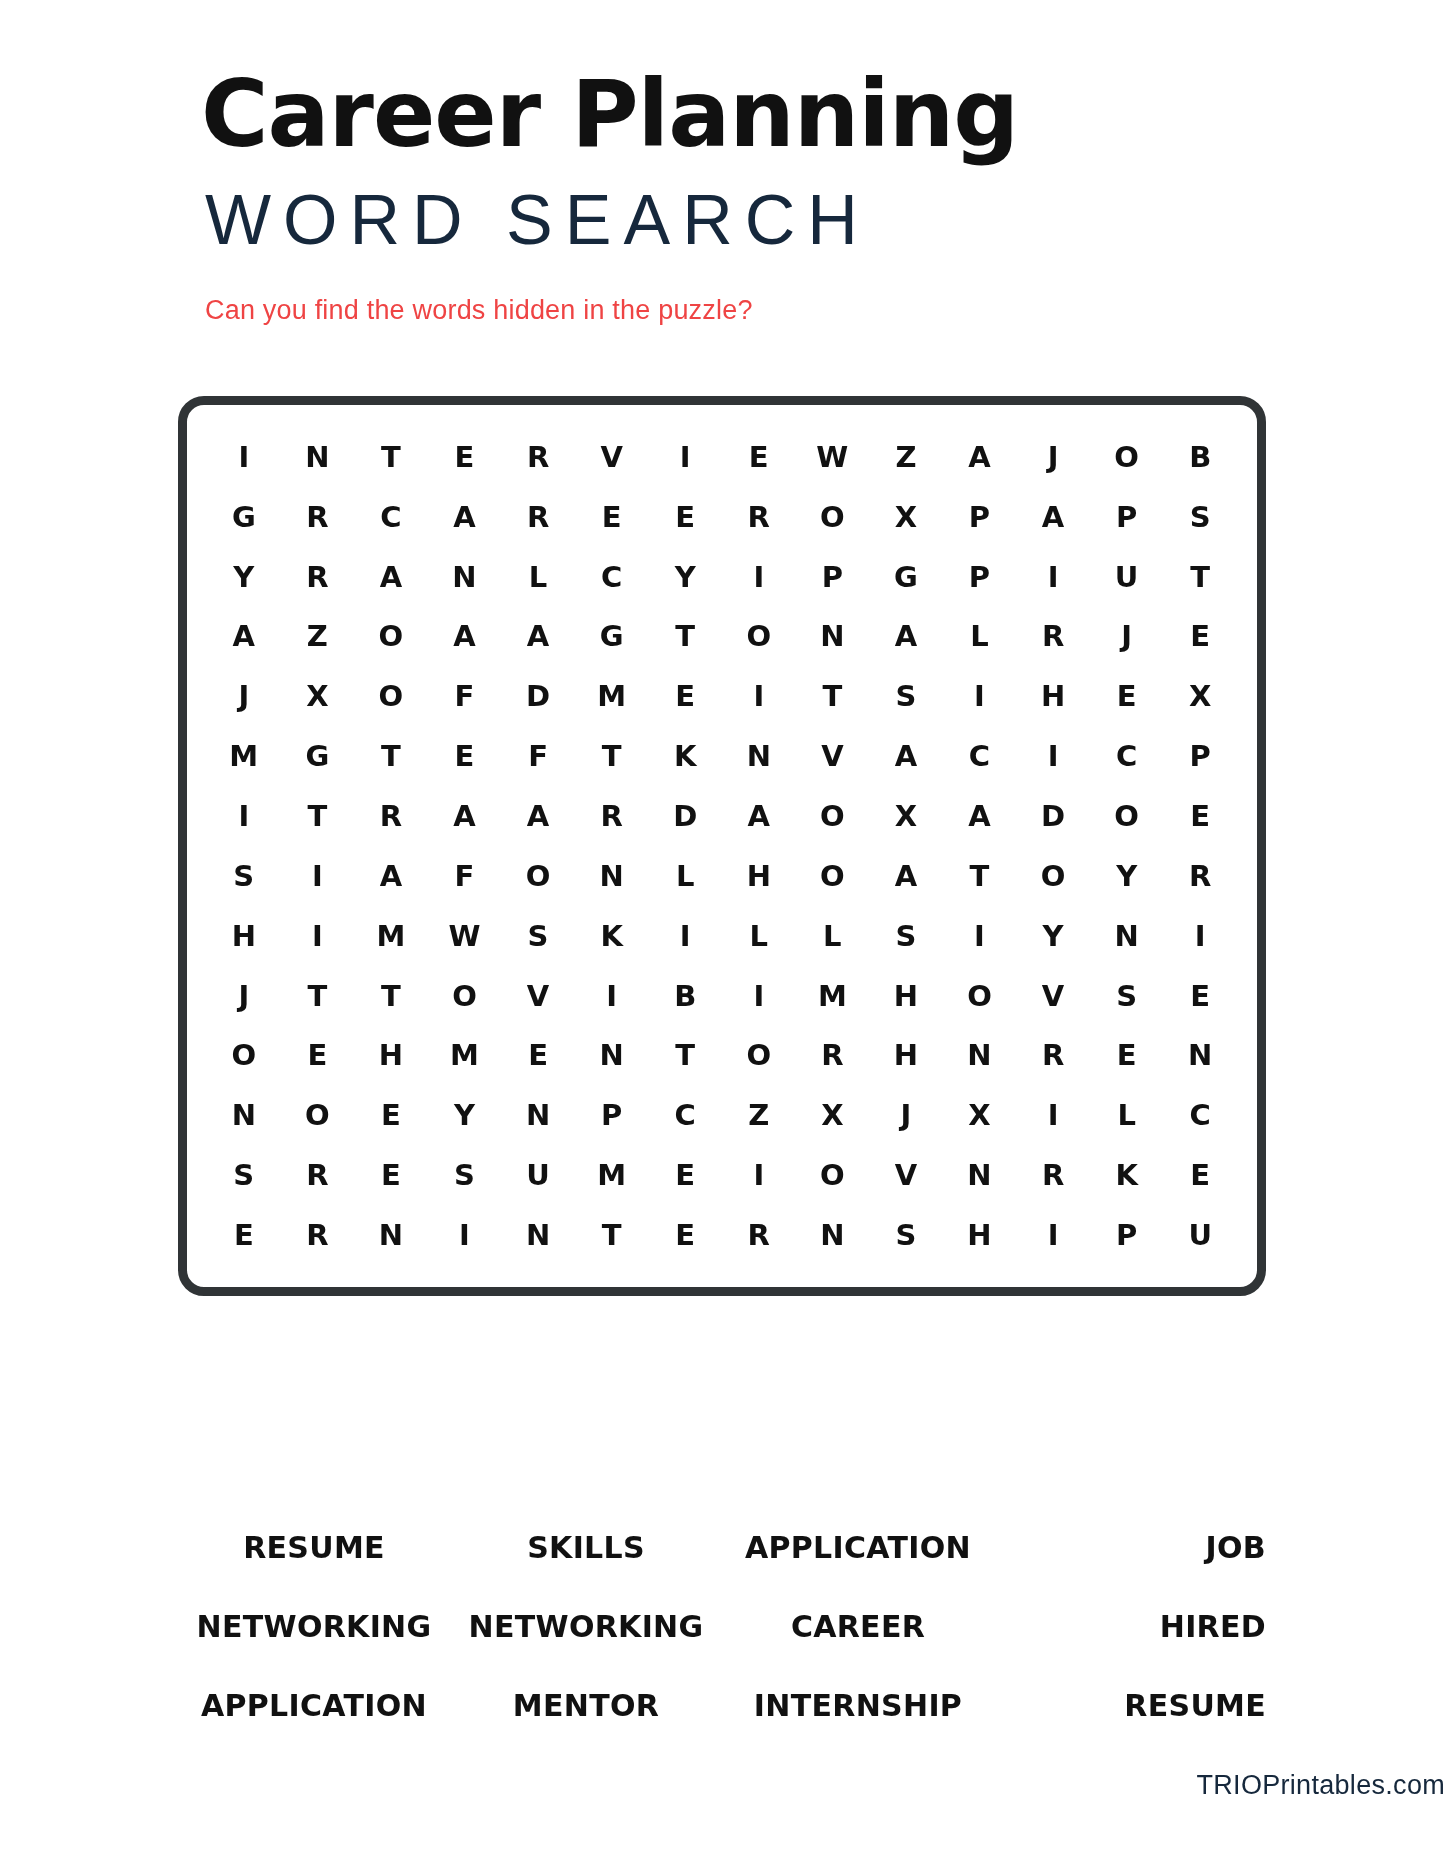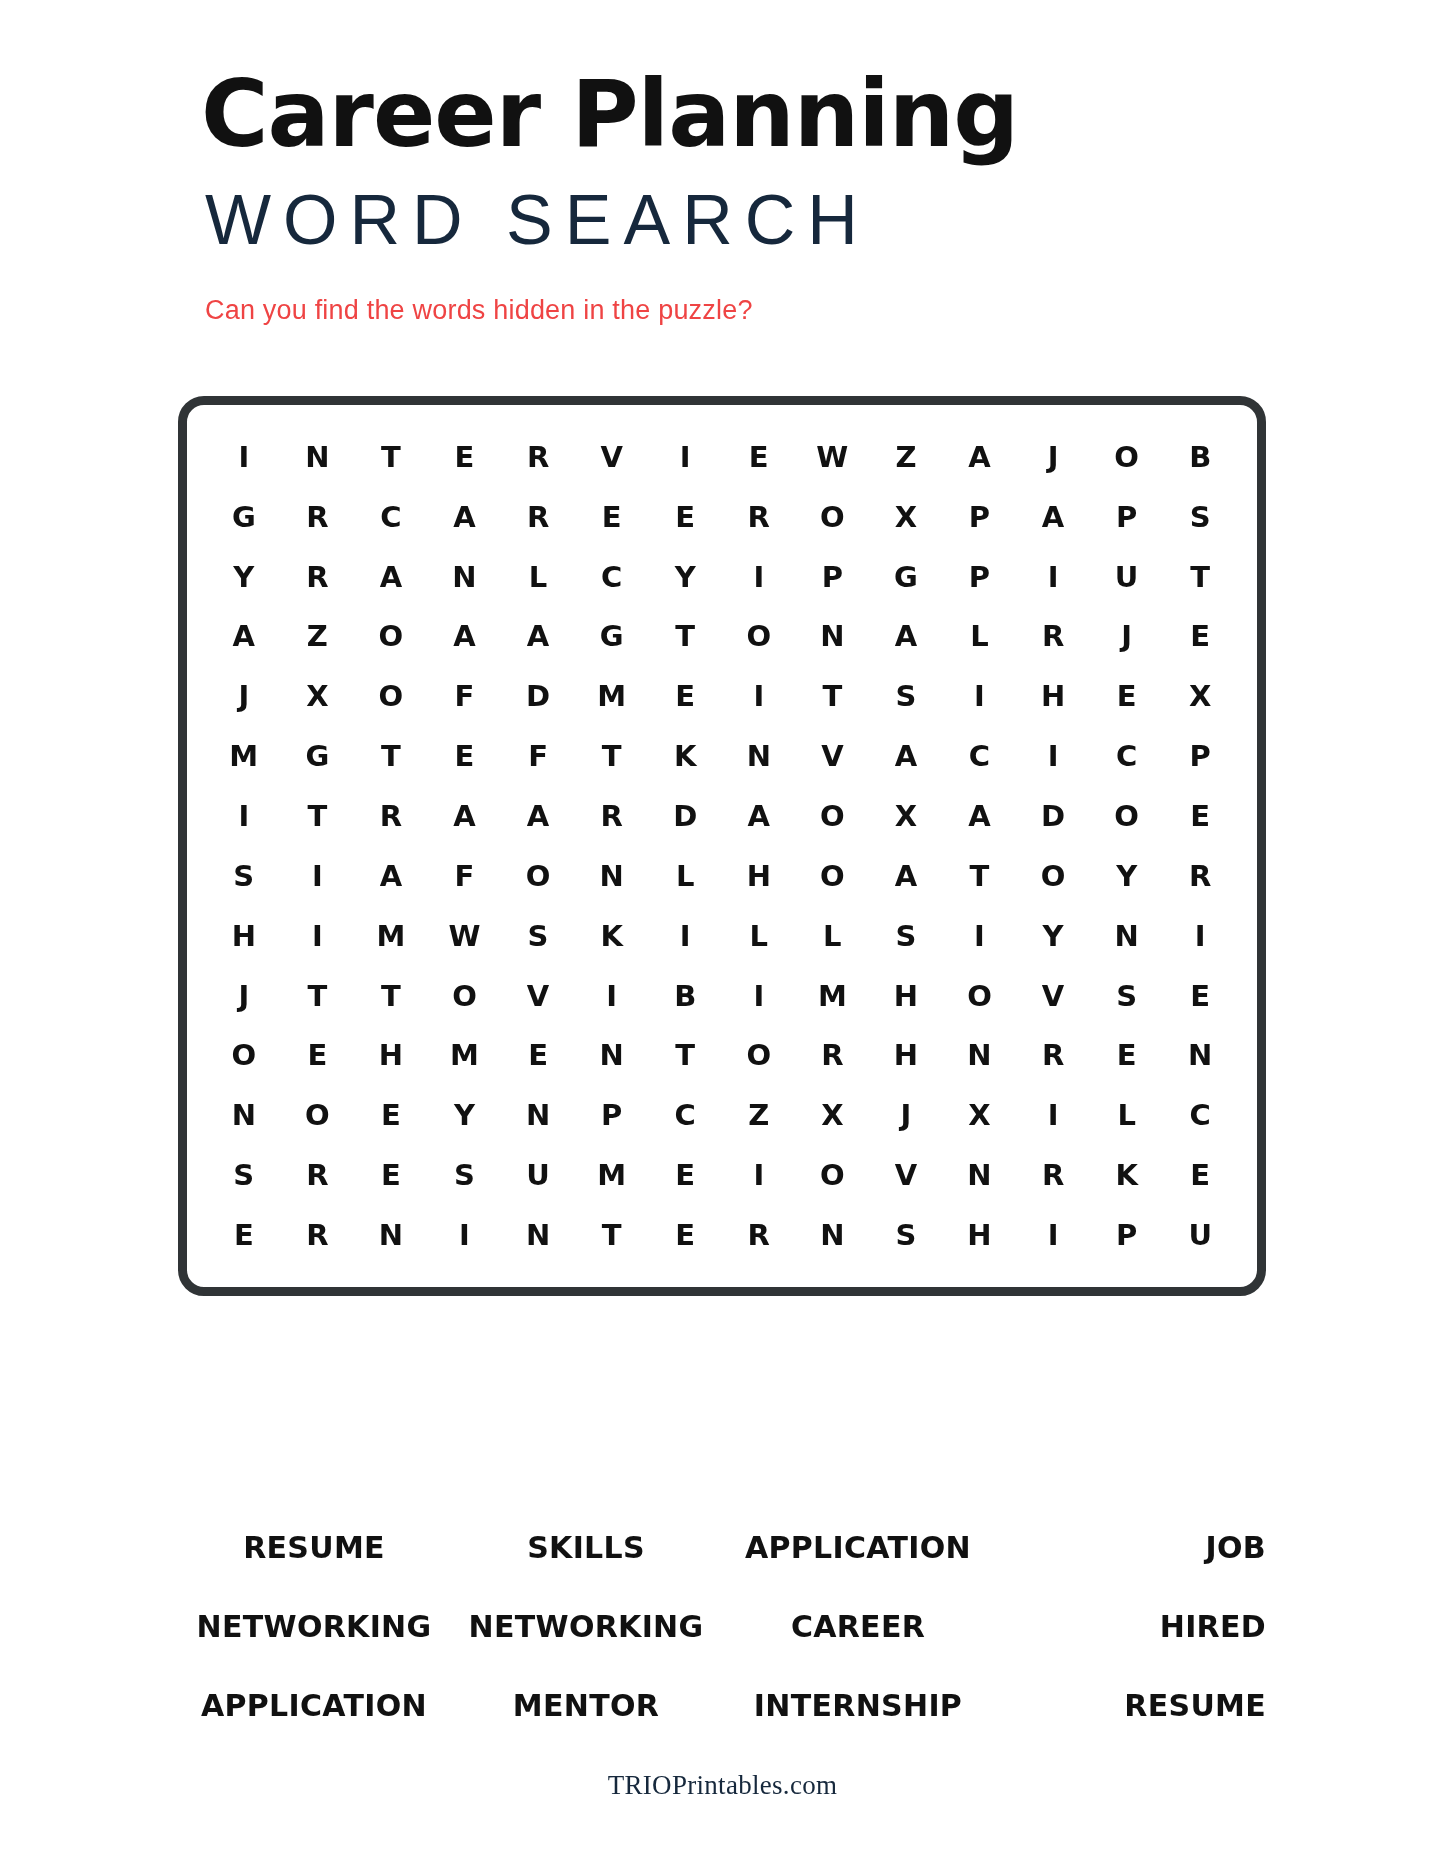--- a/index.html
+++ b/index.html
@@ -99,22 +99,22 @@
     text-align: center;
     letter-spacing: 0.3px;
   }
   .word-row .word:first-child { text-align: center; }
   .word-row .word:last-child { text-align: right; }
   .footer {
     position: absolute;
     left: 0;
     top: 1770px;
     width: 100%;
-    text-align: center;
-    font-family: Liberation Serif, serif;
+    text-align: right;
+    font-family: Liberation Sans, sans-serif;
     font-size: 27px;
     color: #16283c;
     letter-spacing: 0.3px;
   }
 </style>
 </head>
 <body>
 
 <div class="page">
 

